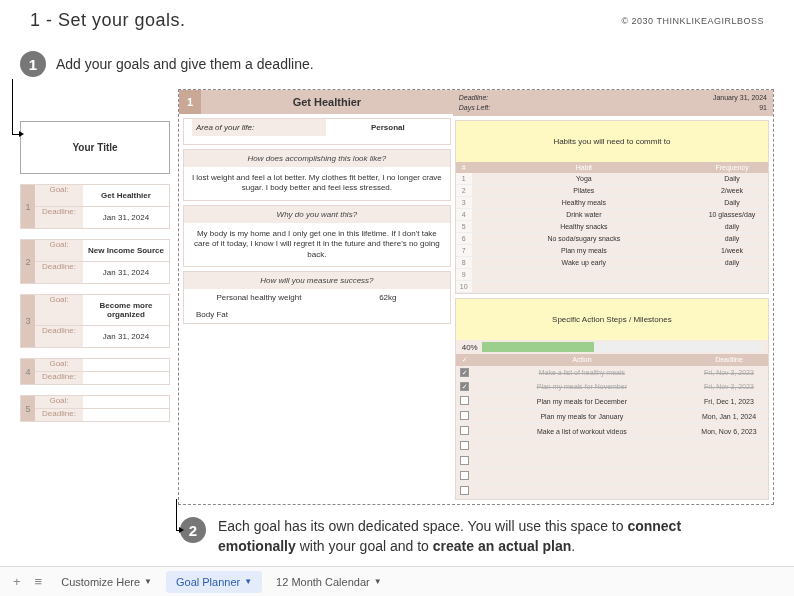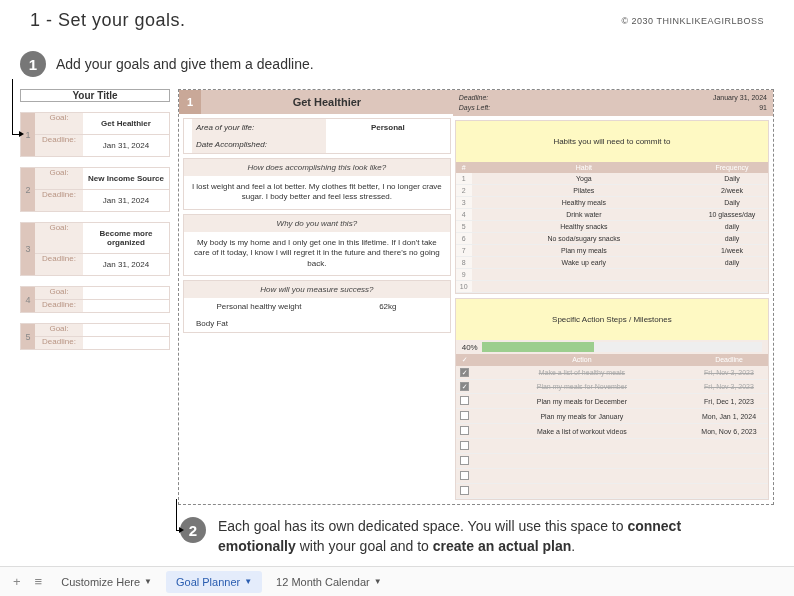--- a/index.html
+++ b/index.html
@@ -7,21 +7,21 @@
 .header { display: flex; justify-content: space-between; padding: 10px 30px 5px; align-items: center; text-align: right; }
 .page-title { font-size: 18px; font-weight: 400; letter-spacing: 0.5px; }
 .copyright { font-size: 9px; color: #555; letter-spacing: 0.5px; }
 .step-badge { width: 26px; height: 26px; border-radius: 50%; background: #777; color: #fff; display: flex; align-items: center; justify-content: center; font-size: 15px; font-weight: bold; flex-shrink: 0; }
 .step1 { display: flex; align-items: center; gap: 10px; margin: 15px 0 12px 20px; }
 .step1-text { font-size: 14px; }
 .main { display: flex; padding: 0 20px; gap: 8px; }
 .sidebar { width: 150px; flex-shrink: 0; position: relative; }
 .arrow-line { position: absolute; left: -8px; top: -10px; width: 8px; height: 56px; border-left: 1px solid #000; border-bottom: 1px solid #000; }
 .arrow-line::after { content: ''; position: absolute; right: -4px; bottom: -3px; border-left: 5px solid #000; border-top: 3px solid transparent; border-bottom: 3px solid transparent; }
-.title-box { border: 1px solid #aaa; padding: 0; text-align: center; font-size: 10px; font-weight: bold; margin-bottom: 10px; }
+.title-box { border: 1px solid #aaa; padding: 20px; text-align: center; font-size: 10px; font-weight: bold; margin-bottom: 10px; margin-top: 32px; }
 .goal-card { display: flex; margin-bottom: 10px; border: 1px solid #e5d8d3; }
 .goal-num { width: 14px; background: #ddc6bc; display: flex; align-items: center; justify-content: center; font-size: 9px; color: #888; }
 .goal-body { flex: 1; }
 .goal-row { display: flex; border-bottom: 1px solid #e5d8d3; }
 .goal-row:last-child { border-bottom: none; }
 .goal-label { width: 48px; background: #f4ebe6; padding: 0 4px; font-size: 8px; color: #b89584; text-align: center; }
 .goal-val { flex: 1; padding: 6px 4px; font-size: 8px; text-align: center; font-weight: bold; }
 .goal-val.date { font-weight: normal; }
 .detail { flex: 1; border: 1px dashed #888; padding: 4px; display: flex; gap: 4px; }
 .col { display: flex; flex-direction: column; gap: 4px; }
@@ -159,21 +159,20 @@
       <div class="detail-header" style="margin:-4px -2px 0 -4px">
         <div class="dh-num">1</div>
         <div class="dh-title">Get Healthier</div>
       </div>
       <div class="box">
         <div class="kv">
             <div class="k">Area of your life:</div>
             <div class="v">Personal</div>
           </div>
         <div class="kv">
-            <div class="k">Date Accomplished:</div>
             <div class="v"></div>
           </div>
       </div>
       <div class="box">
         <div class="box-h">How does accomplishing this look like?</div>
         <div class="box-c">I lost weight and feel a lot better. My clothes fit better, I no longer crave sugar. I body better and feel less stressed.</div>
       </div>
       <div class="box">
         <div class="box-h">Why do you want this?</div>
         <div class="box-c">My body is my home and I only get one in this lifetime. If I don't take care of it today, I know I will regret it in the future and there's no going back.</div>

